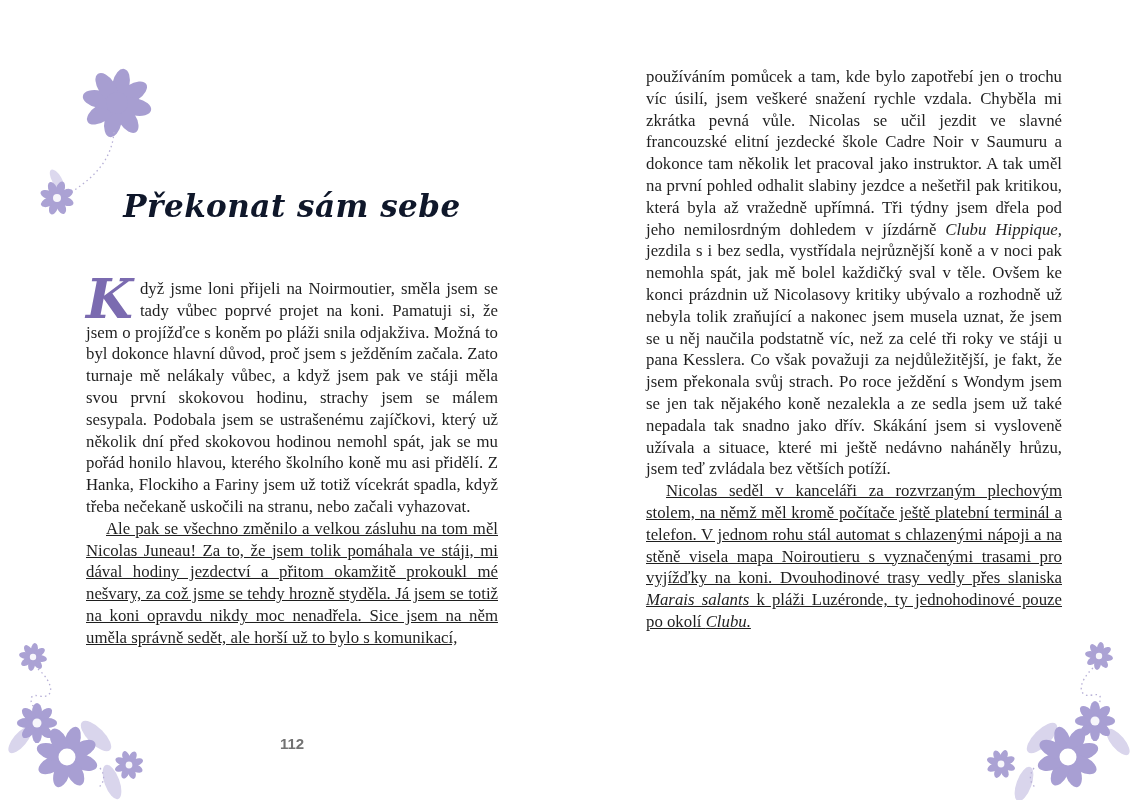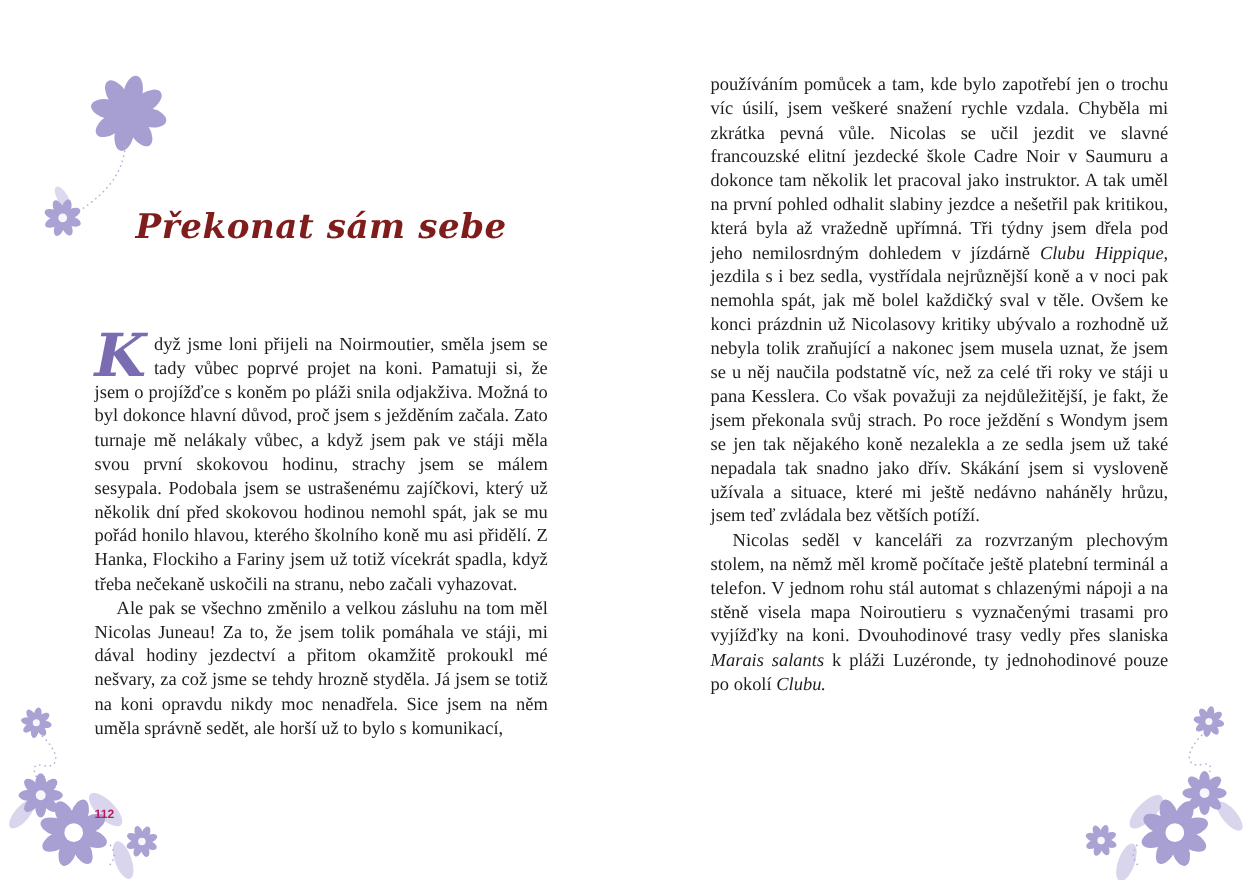--- a/index.html
+++ b/index.html
@@ -2,29 +2,29 @@
 <html lang="cs"><head>
 <meta charset="utf-8">
 <style>
   html,body{margin:0;padding:0;background:#ffffff;}
   .spread{position:relative;width:1132px;height:800px;background:#ffffff;overflow:hidden;
           font-family:"Liberation Serif",serif;color:#1f1f1f;}
   .deco-layer{position:absolute;left:0;top:0;width:1132px;height:800px;pointer-events:none;}
   .page-col{position:absolute;}
   .col-left{left:86px;top:188px;width:412px;}
   .col-right{left:646px;top:66px;width:416px;}
-  .chapter-title{margin:0 0 78px 0;text-align:center;font-family:"DejaVu Serif",serif;
-                 font-style:italic;font-weight:600;font-size:31px;color:#7f1d1d;letter-spacing:.5px;}
+  .chapter-title{margin:0 0 54px 0;text-align:center;font-family:"DejaVu Serif",serif;
+                 font-style:italic;font-weight:600;font-size:31px;color:#0f172a;letter-spacing:.5px;}
   .para{margin:0;font-size:16.8px;line-height:21.8px;text-align:justify;}
-  .para.indent{text-indent:20px;}
+  .para.indent{text-indent:20px;text-decoration:underline;}
   .it{font-style:italic;}
   .dropcap{float:left;font-family:"DejaVu Serif",serif;font-style:italic;font-weight:600;
            font-size:54px;line-height:40px;height:42px;color:#7b6bb0;margin:1px 7px 0 0;}
-  .pagenum{position:absolute;top:735px;width:412px;text-align:left;
-           font-family:"Liberation Sans",sans-serif;font-weight:700;font-size:11px;color:#be185d;}
+  .pagenum{position:absolute;top:735px;width:412px;text-align:center;
+           font-family:"Liberation Sans",sans-serif;font-weight:700;font-size:15px;color:#737373;}
   .pagenum.left{left:86px;}
   .pagenum.right{left:646px;width:416px;}
 </style>
 </head>
 <body>
 
 <div class="spread">
 
   <svg class="deco-layer" width="1132" height="800" viewBox="0 0 1132 800" aria-hidden="true">
     <defs>

